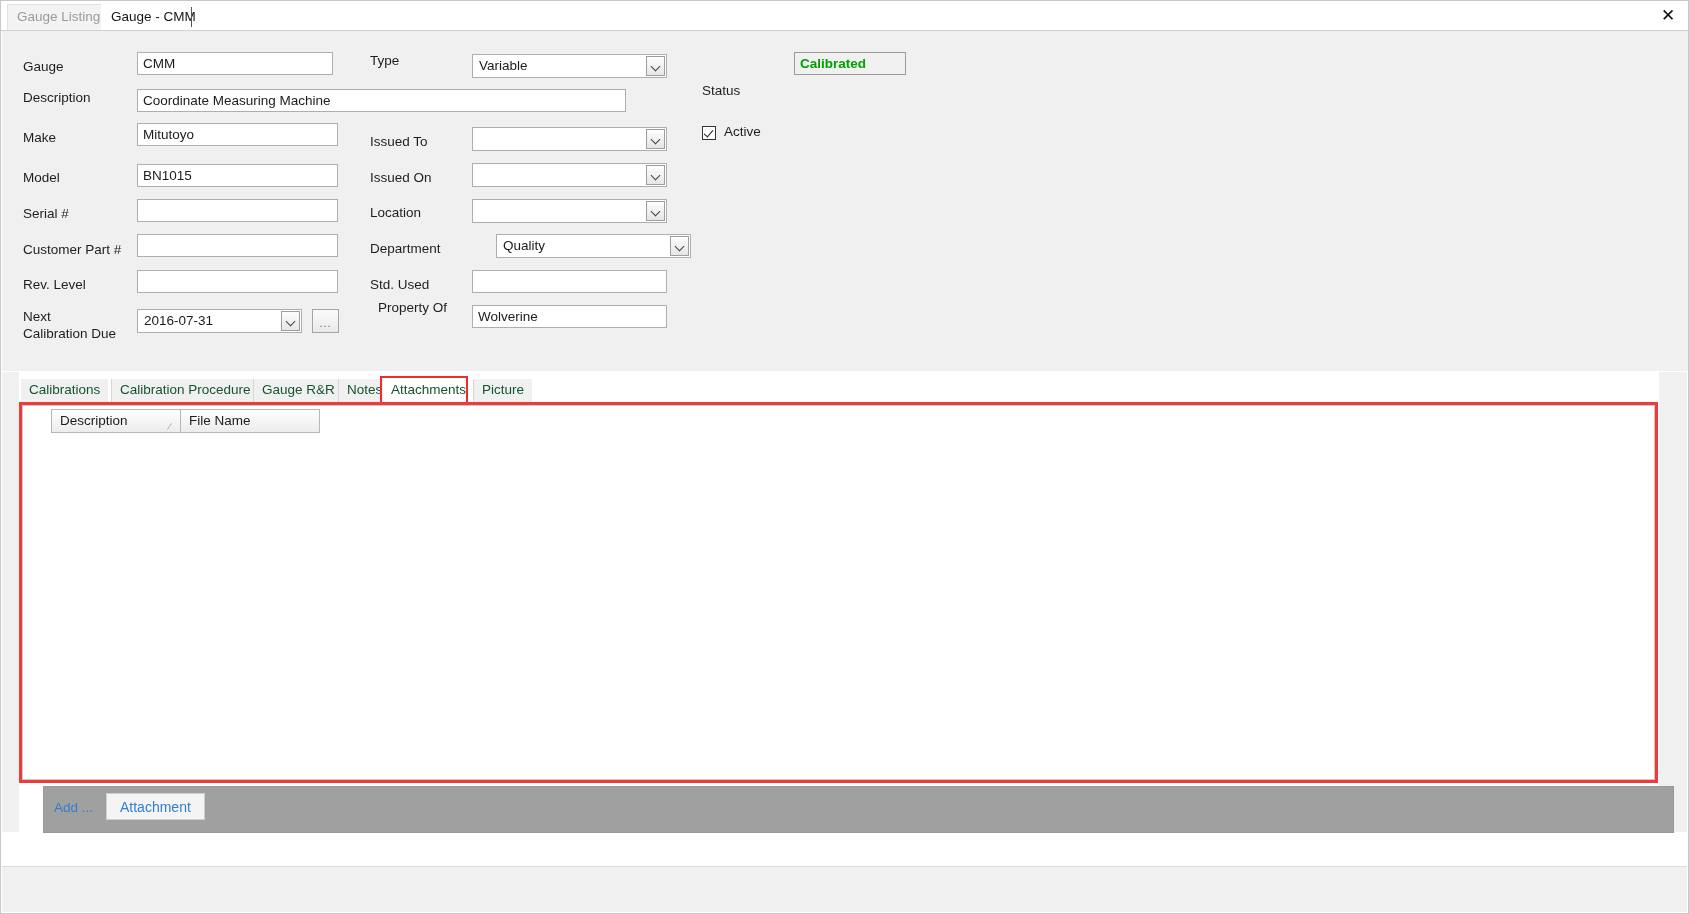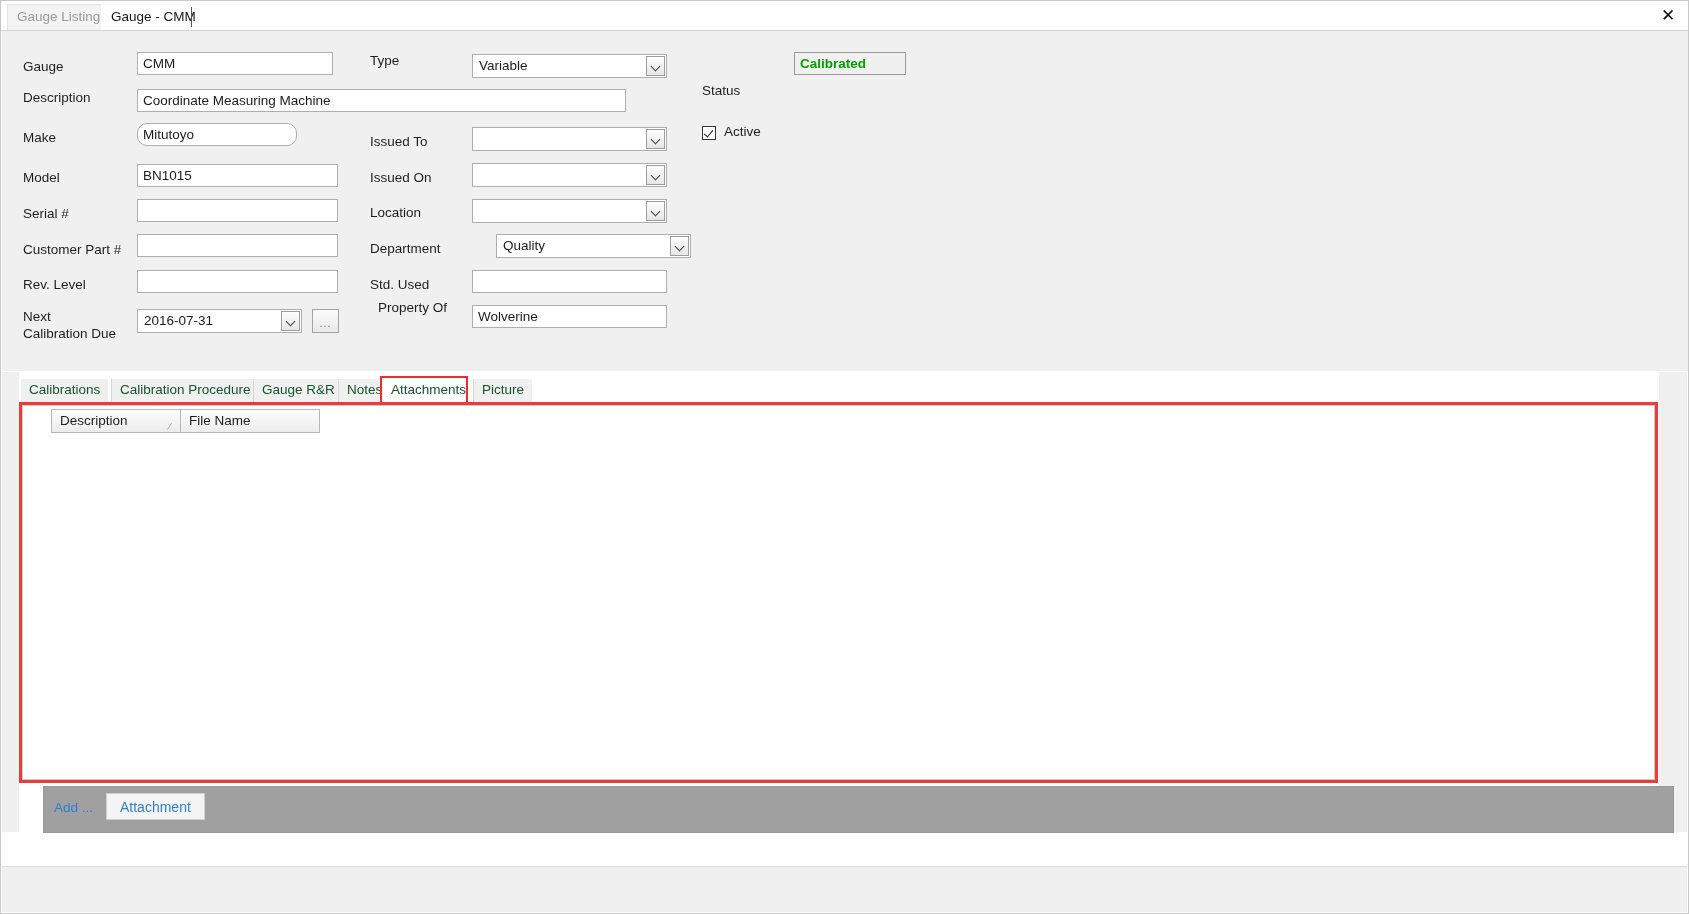--- a/index.html
+++ b/index.html
@@ -361,21 +361,21 @@
     <div class="lbl" style="left:21px; top:99px;">Make</div>
     <div class="lbl" style="left:21px; top:139px;">Model</div>
     <div class="lbl" style="left:21px; top:175px;">Serial #</div>
     <div class="lbl" style="left:21px; top:211px;">Customer Part #</div>
     <div class="lbl" style="left:21px; top:246px;">Rev. Level</div>
     <div class="lbl" style="left:21px; top:278px;">Next</div>
     <div class="lbl" style="left:21px; top:295px;">Calibration Due</div>
 
     <input class="tbox" style="left: 135px; top: 21px; width: 196px;" value="CMM">
     <input class="tbox" style="left: 135px; top: 58px; width: 489px;" value="Coordinate Measuring Machine">
-    <input class="tbox" style="left: 135px; top: 92px; width: 160px; border-radius: 10px;" value="Mitutoyo">
+    <input class="tbox" style="left: 135px; top: 92px; width: 201px;" value="Mitutoyo">
     <input class="tbox" style="left: 135px; top: 133px; width: 201px;" value="BN1015">
     <input class="tbox" style="left: 135px; top: 168px; width: 201px;" value="">
     <input class="tbox" style="left: 135px; top: 203px; width: 201px;" value="">
     <input class="tbox" style="left: 135px; top: 239px; width: 201px;" value="">
 
     <div class="combo" style="left:135px; top:278px; width:165px;">
       <span class="ctext">2016-07-31</span>
       <span class="cbtn"></span>
     </div>
     <div class="ellipsis-btn" style="left:310px; top:278px;">...</div>

